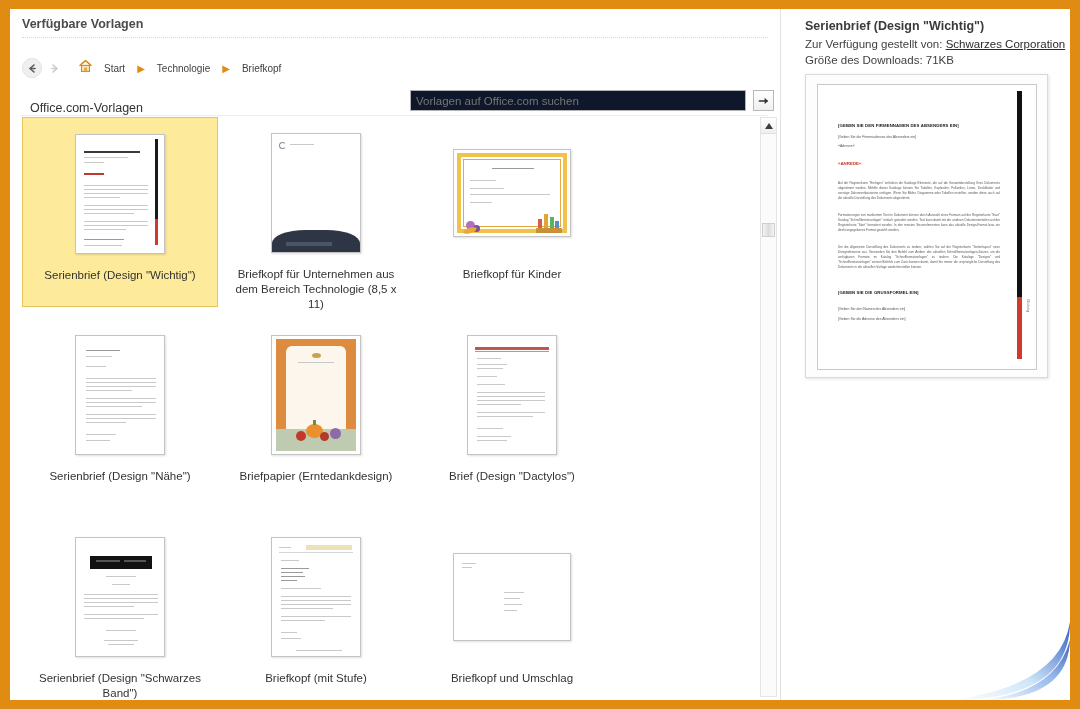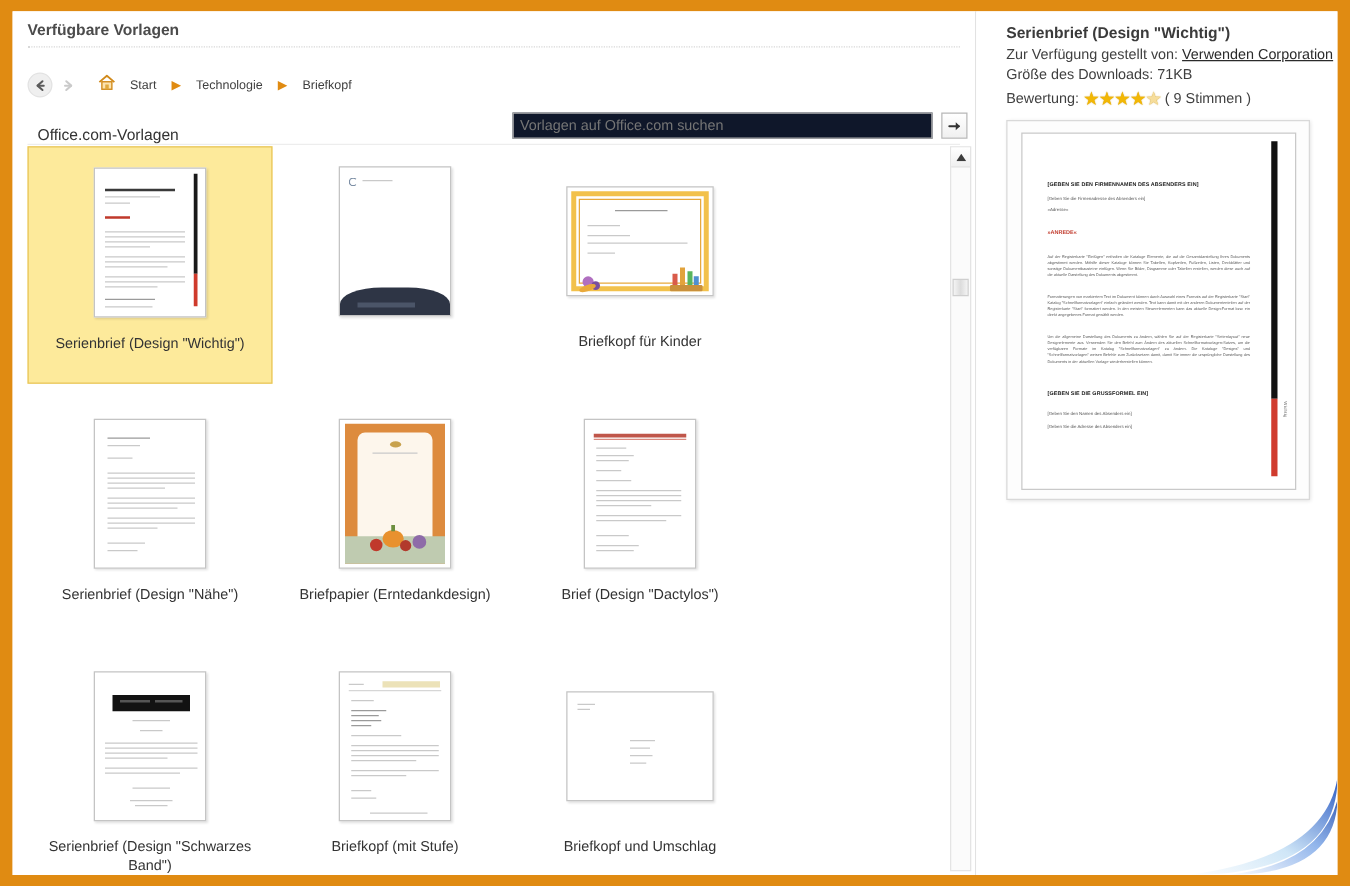--- a/index.html
+++ b/index.html
@@ -405,20 +405,21 @@
 
         <div class="cell" style="left:196px; top:0px; height:190px;">
           <div class="thumb-wrap">
             <div class="pg pg-port">
               <div style="position:absolute;left:7px;top:8px;width:7px;height:7px;border:1.4px solid #7d8fa5;border-radius:50%;border-right-color:transparent;"></div>
               <div class="ln" style="left:18px;top:10px;width:24px;"></div>
               <div style="position:absolute;left:0;bottom:0;width:100%;height:22px;background:#2e3545;border-radius:38% 38% 0 0 / 60% 60% 0 0;"></div>
               <div style="position:absolute;left:14px;bottom:6px;width:46px;height:4px;background:#4b5568;"></div>
             </div>
           </div>
+          <div class="cell-label">Briefkopf für Unternehmen aus dem Bereich Technologie (8,5 x 11)</div>
         </div>
 
         <div class="cell" style="left:392px; top:0px; height:190px;">
           <div class="thumb-wrap">
             <div class="pg pg-land">
               <div style="position:absolute;left:3px;top:3px;right:3px;bottom:3px;border:4px solid #F2C14B;"></div>
               <div style="position:absolute;left:9px;top:9px;right:9px;bottom:9px;border:1px solid #E7A93B;"></div>
               <div class="ln dark" style="left:38px;top:18px;width:42px;"></div>
               <div class="ln" style="left:16px;top:30px;width:26px;"></div>
               <div class="ln" style="left:16px;top:38px;width:34px;"></div>
@@ -581,33 +582,28 @@
     </div>
 
     <div id="pane-divider"></div>
 
     <div id="rightpane">
 
       <div id="detail-title">Serienbrief (Design "Wichtig")</div>
 
       <div class="meta-row">
         <span>Zur Verfügung gestellt von:</span>
-        <span class="meta-link">Verwenden Corporation</span>
+        <span class="meta-link">Schwarzes Corporation</span>
       </div>
 
       <div class="meta-row">
         <span>Größe des Downloads:</span>
         <span>71KB</span>
       </div>
 
-      <div class="meta-row">
-        <span>Bewertung:</span>
-        <span class="stars"><span class="star">★</span><span class="star">★</span><span class="star">★</span><span class="star">★</span><span class="star off">★</span></span>
-        <span>( 9 Stimmen )</span>
-      </div>
 
       <div id="preview-shell">
         <div id="preview-page">
           <div id="pv-blackbar"></div>
           <div id="pv-redbar"></div>
           <div id="pv-sidetext">Wichtig</div>
 
           <div class="pv-h" style="left:20px; top:38px;">[GEBEN SIE DEN FIRMENNAMEN DES ABSENDERS EIN]</div>
           <div class="pv-s" style="left:20px; top:50px;">[Geben Sie die Firmenadresse des Absenders ein]</div>
           <div class="pv-s" style="left:20px; top:59px;">»Adresse«</div>

